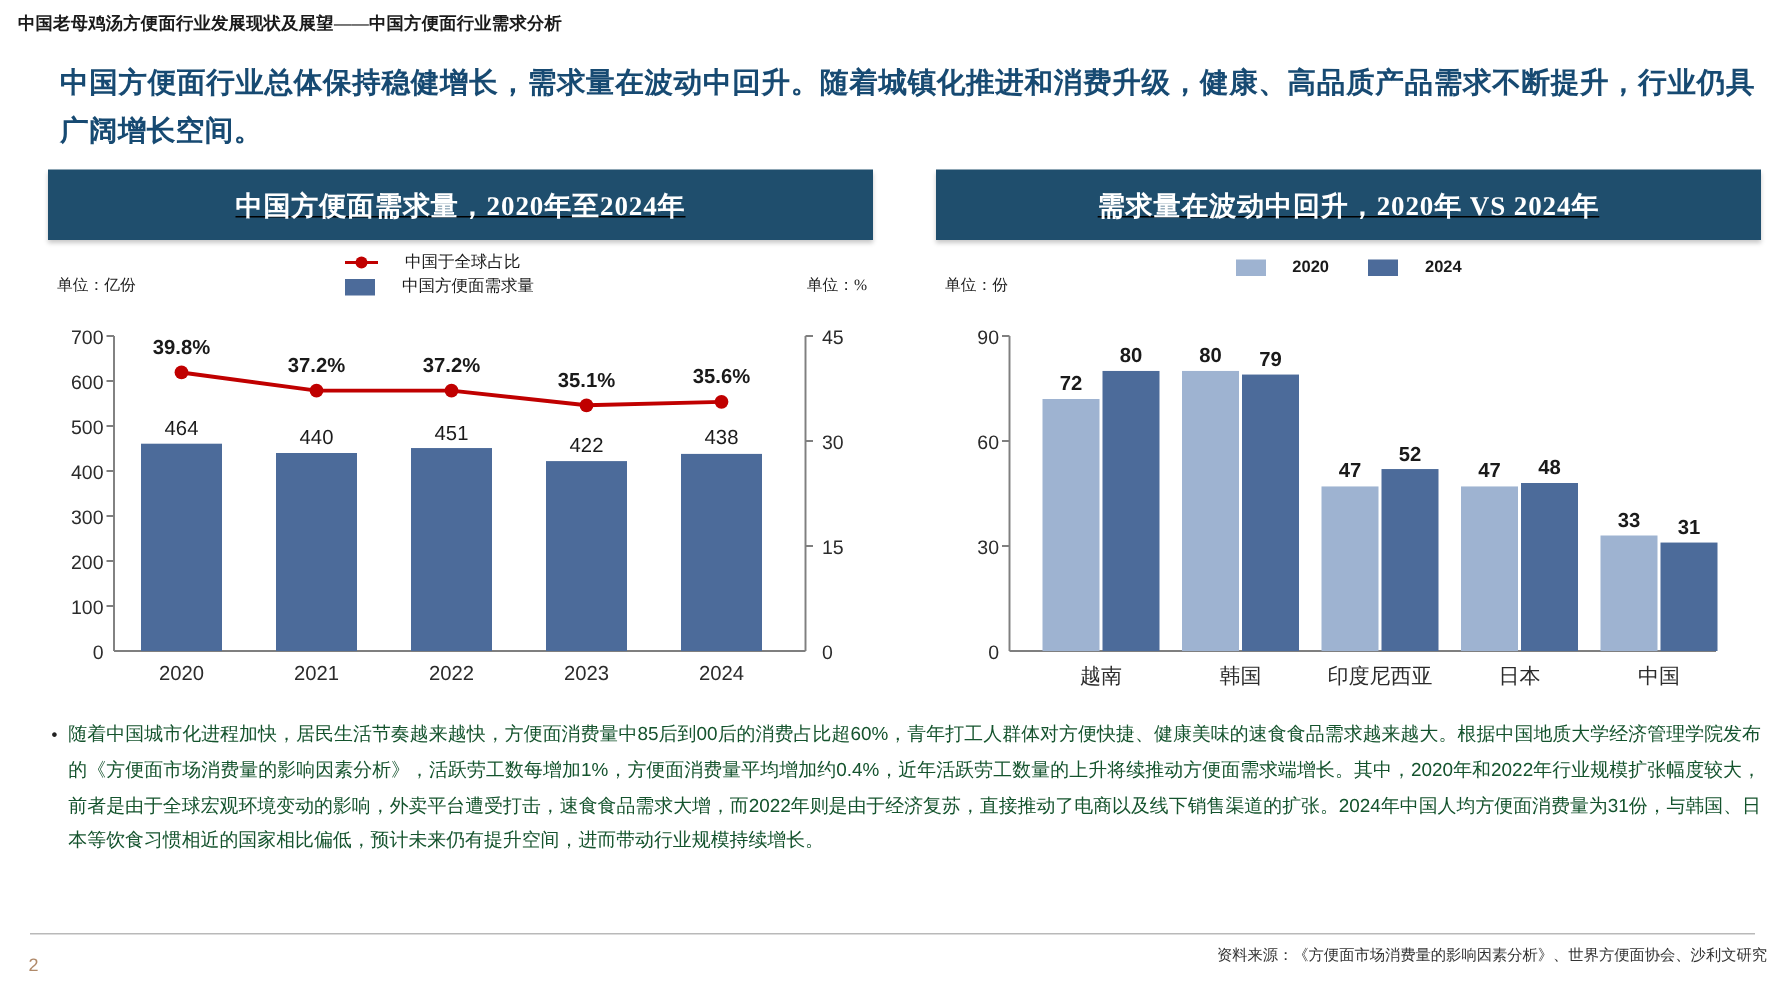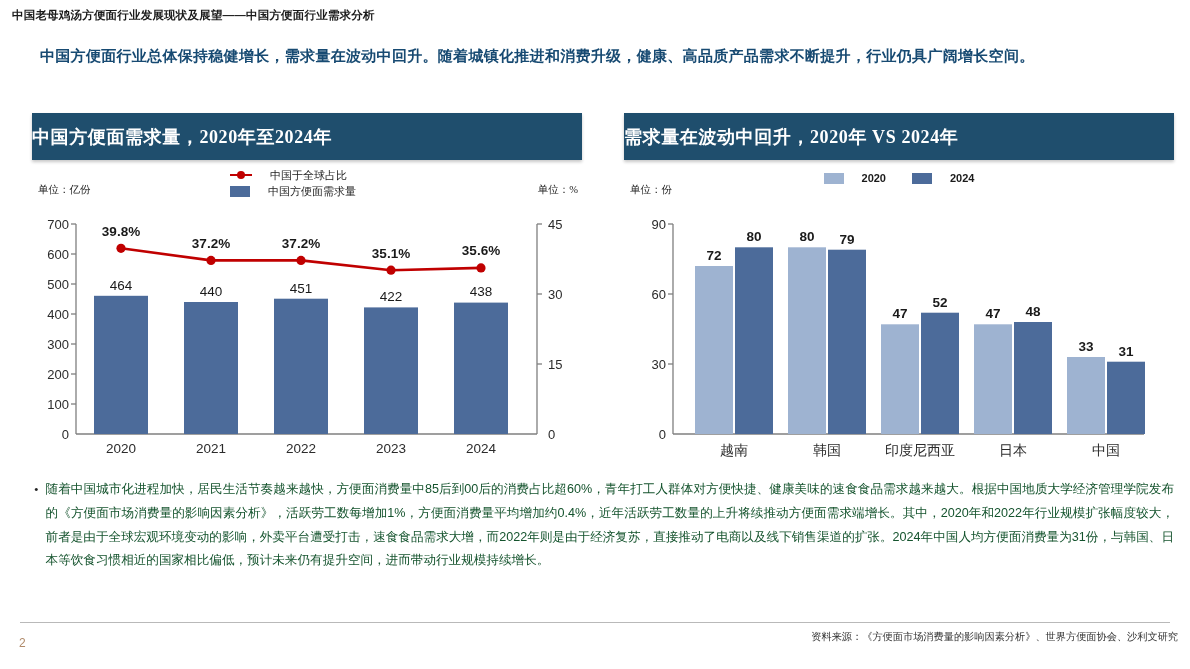--- a/index.html
+++ b/index.html
@@ -7,43 +7,44 @@
     width: 1190px; height: 669px;
     background: #ffffff;
     font-family: "Liberation Serif", "DejaVu Serif", serif;
     overflow: hidden;
   }
   .slide { position: relative; width: 1190px; height: 669px; background:#fff; }
 
   
   .kicker {
     position: absolute; left: 12px; top: 8px;
-    font-family: Liberation Sans, sans-serif;
+    font-family: Liberation Serif, serif;
     font-weight: bold; font-size: 11.5px; color: #1a1a1a;
     letter-spacing: .2px; white-space: nowrap; text-align: center;
   }
 
   
   .headline {
     position: absolute; left: 40px; top: 40px; width: 1130px;
     font-family: "Liberation Serif", serif;
-    font-weight: bold; font-size: 15px; line-height: 32px;
+    font-weight: bold; font-size: 19px; line-height: 32px;
     color: #174a72; letter-spacing: .3px;
     text-align: justify;
   }
 
   
   .panel { position: absolute; top: 113px; width: 550px; height: 350px; }
   .panel.left  { left: 32px; }
   .panel.right { left: 624px; }
 
   .panel-banner {
     height: 47px; background: #1f4e6d;
-    display: flex; align-items: center; justify-content: flex-start;
+    display: flex; align-items: center; justify-content: center;
     box-shadow: 0 2px 3px rgba(0,0,0,.22);
+    text-decoration: underline;
   }
   .panel-banner .t {
     color: #ffffff; font-weight: bold; font-size: 18px;
     font-family: "Liberation Serif", serif; letter-spacing: .6px;
   }
 
   .unit {
     position: absolute; font-size: 10.5px; color: #222;
     font-family: "Liberation Serif", serif; white-space: nowrap;
   }

